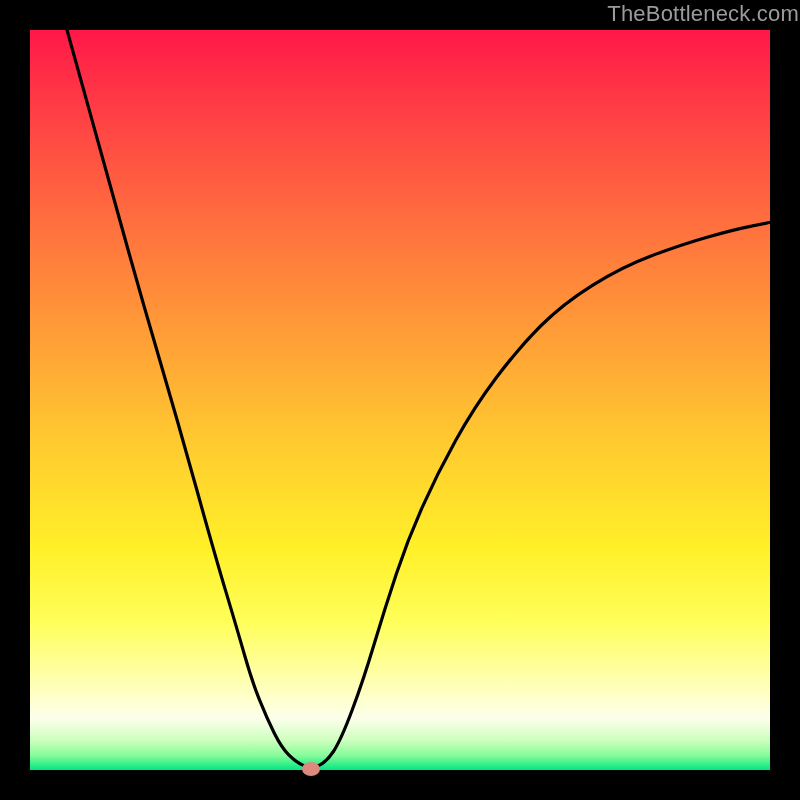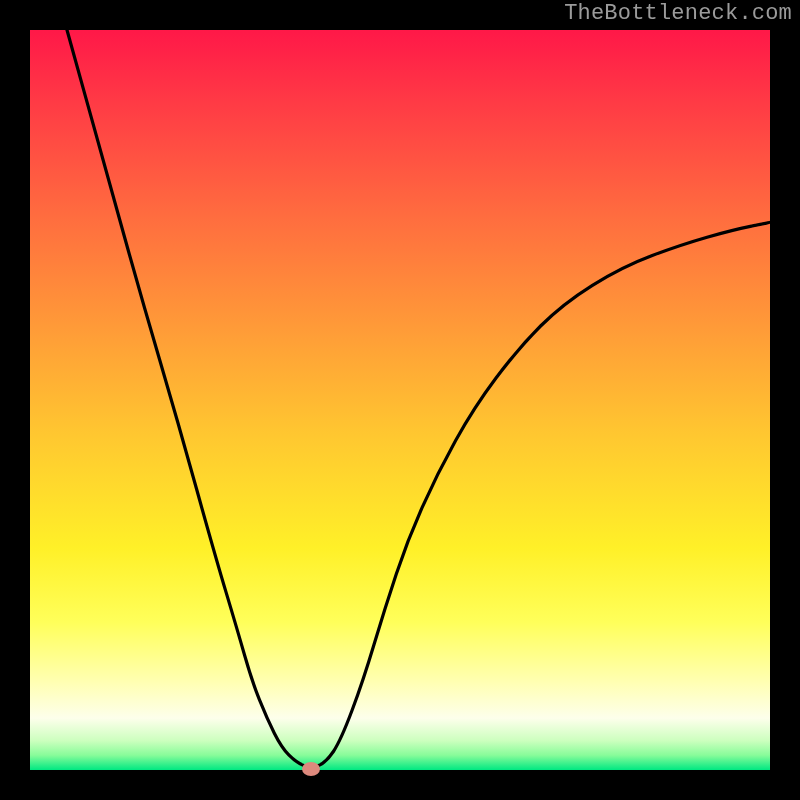--- a/index.html
+++ b/index.html
@@ -42,22 +42,22 @@
     position: absolute;
     left: 0;
     top: 0;
     width: 740px;
     height: 740px;
     pointer-events: none;
   }
   .watermark {
     position: absolute;
     top: 1px;
-    right: 8px;
-    font-family: Liberation Mono, monospace;
+    right: 1px;
+    font-family: Liberation Sans, sans-serif;
     font-size: 22px;
     color: #9b9b9b;
     font-weight: 400;
     letter-spacing: 0.2px;
   }
   .minpoint {
     position: absolute;
     width: 18px;
     height: 14px;
     border-radius: 50%;

